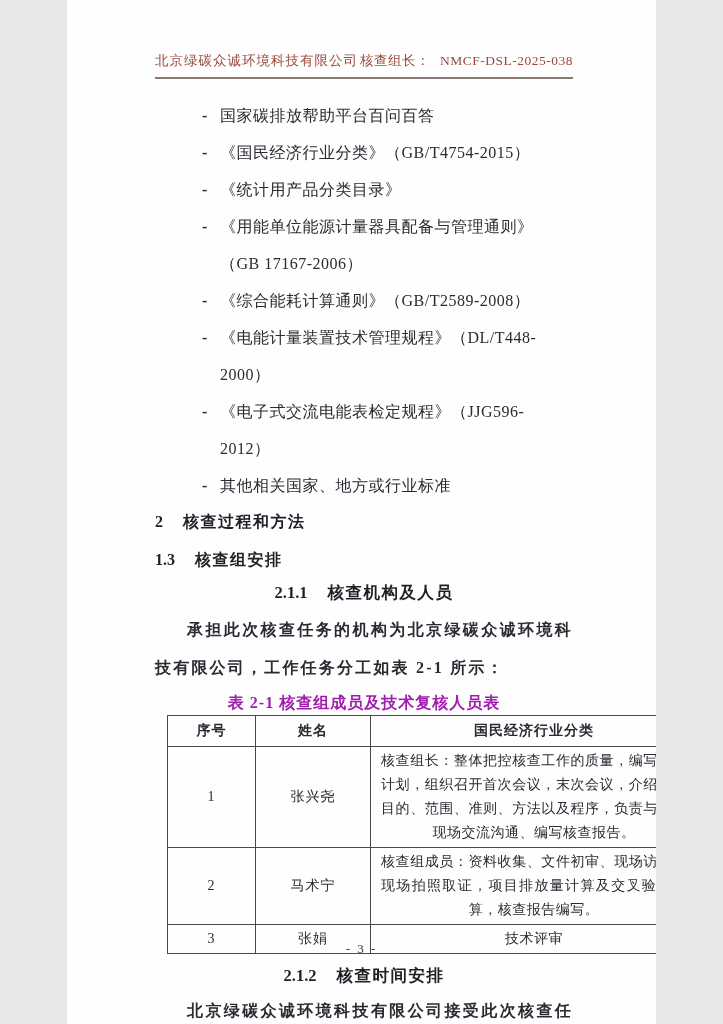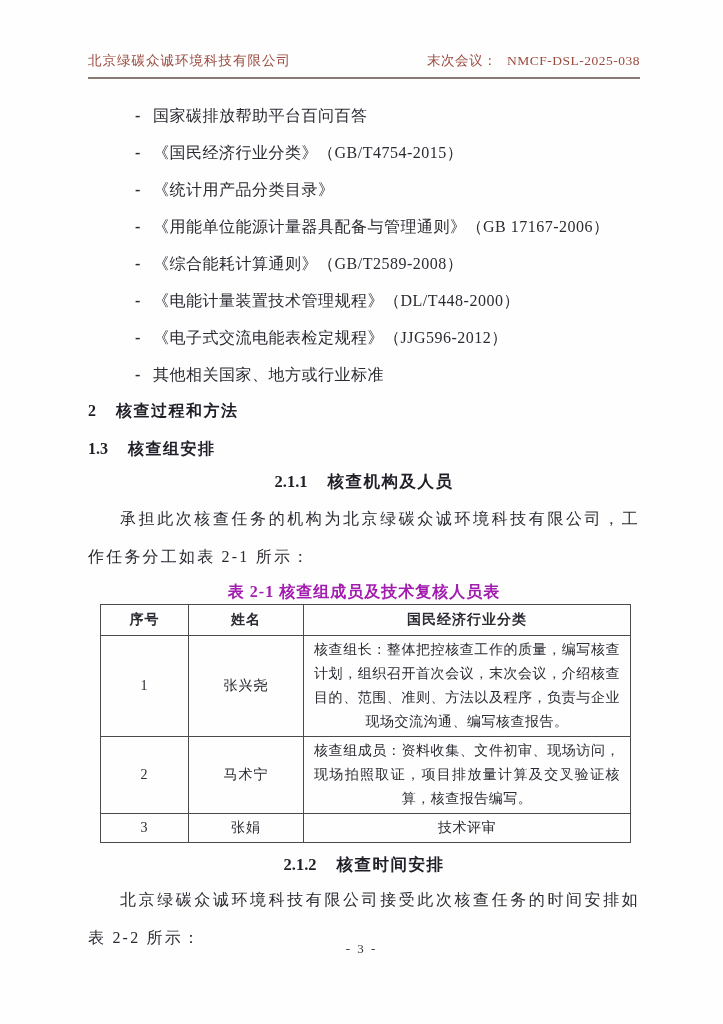--- a/index.html
+++ b/index.html
@@ -1,19 +1,19 @@
 <!DOCTYPE html>
 <html><head>
 <meta charset="utf-8">
 <style>
   * { margin: 0; padding: 0; box-sizing: border-box; }
   html, body { background: #e8e8e8; }
   .page {
     position: relative;
-    width: 723px;
+    width: 589px;
     height: 1024px;
     margin: 0 auto;
     background: #fefefe;
     font-family: "Liberation Serif", "DejaVu Serif", serif;
     color: #2a2a32;
     overflow: hidden;
   }
   .content { margin: 0 83px 0 88px; }
 
   
@@ -64,20 +64,21 @@
   .sec-num { letter-spacing: 0; margin-right: 20px; }
 
   
   .para {
     margin-top: 6px;
     font-size: 16px;
     line-height: 38px;
     letter-spacing: 2.2px;
     text-indent: 2em;
     text-align: justify;
+    font-weight: bold;
   }
   .para.second { margin-top: 4px; }
 
   
   .tbl-caption {
     margin-top: 4px;
     text-align: center;
     font-weight: bold;
     font-size: 16px;
     letter-spacing: 1px;
@@ -126,21 +127,21 @@
 </style>
 </head>
 <body>
 
 <div class="page">
   <div class="content">
 
     <div class="doc-header">
       <span class="company">北京绿碳众诚环境科技有限公司</span>
       <span class="file-no">
-        <span>末次会议：</span><span class="val">NMCF-DSL-2025-038</span>
+        <span>核查组长：</span><span class="val">NMCF-DSL-2025-038</span>
       </span>
     </div>
 
     <ul class="ref-list">
       <li class="ref-item">
         <span class="dash">-</span>
         <span>国家碳排放帮助平台百问百答</span>
       </li>
       <li class="ref-item">
         <span class="dash">-</span>

